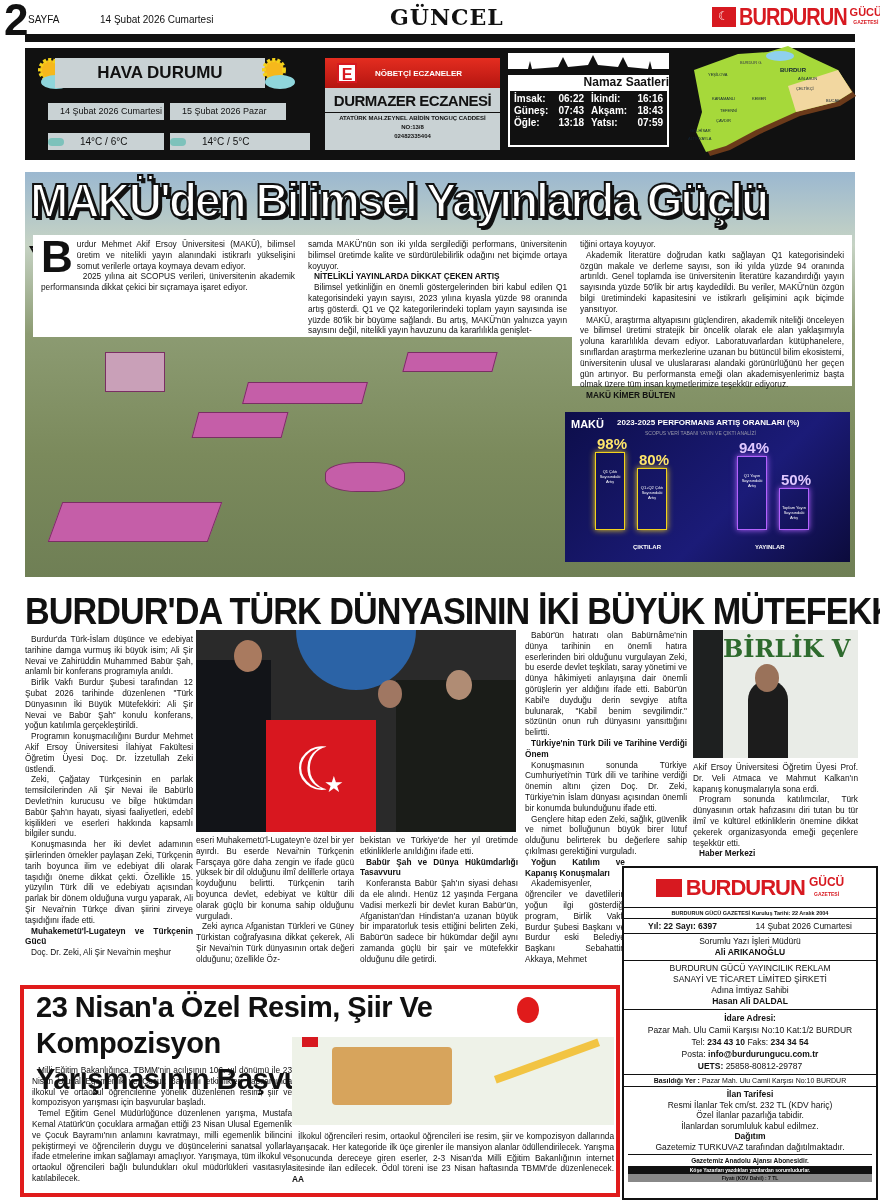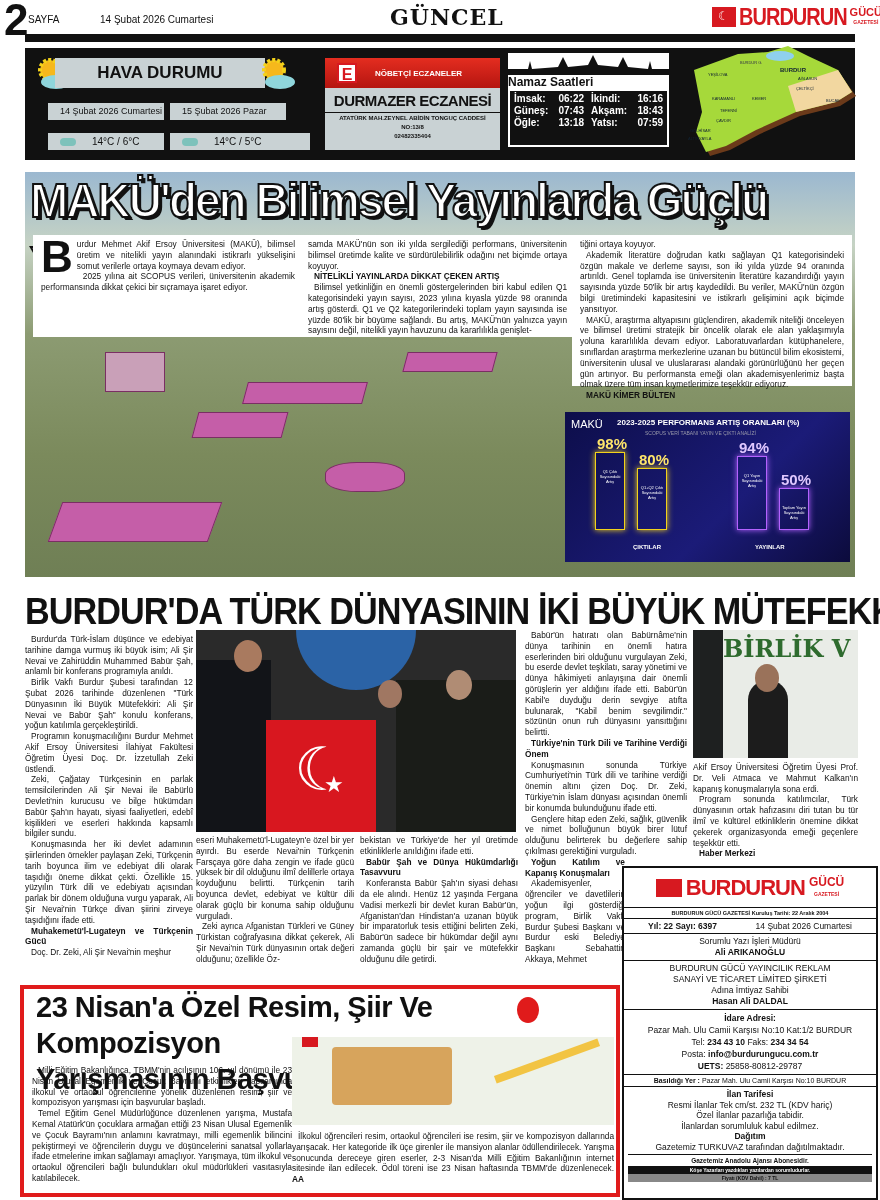--- a/index.html
+++ b/index.html
@@ -15,44 +15,44 @@
 .logo .flag:after{content:"☾";color:#fff;font-size:12px;position:absolute;left:6px;top:2px}
 .logo .t1{color:#d71920;font-weight:bold;font-size:20px;font-family:"Liberation Sans",sans-serif;letter-spacing:-1px;transform:scaleY(1.2)}
 .logo .t2{color:#d71920;font-weight:bold;font-size:11px;line-height:10px;text-align:center}
 .logo .t2 small{display:block;font-size:5px}
 .hbar{left:25px;top:34px;width:830px;height:8px;background:#111}
 
 .band{left:25px;top:48px;width:830px;height:112px;background:#111}
 .wx-title{left:55px;top:58px;width:210px;height:30px;background:#c9d2d4;text-align:center;font-weight:bold;font-size:17px;line-height:30px}
 .sun{width:40px;height:36px}
 .wx-date{height:17px;background:#c9d2d4;font-size:9px;line-height:17px;padding-left:12px}
-.wx-temp{height:17px;background:#c9d2d4;font-size:10px;line-height:17px;padding-left:12px;display:flex;gap:16px}
+.wx-temp{height:17px;background:#c9d2d4;font-size:10px;line-height:17px;padding-left:0;display:flex;gap:16px}
 .cloud{display:inline-block;width:16px;height:8px;border-radius:8px;background:#7dc2bb;margin-top:5px}
 .ecz{left:325px;top:58px;width:175px;height:92px;background:#c9d2d4}
 .ecz-top{height:30px;background:linear-gradient(#e42d20,#b51510);display:flex;align-items:center;color:#fff}
 .ecz-e{width:20px;height:20px;background:#fff;color:#d71920;font-weight:bold;text-align:center;line-height:20px;margin-left:12px;border:2px solid #d71920}
 .ecz-lbl{font-size:8px;font-weight:bold;margin-left:18px}
 .ecz-name{font-weight:bold;font-size:15px;text-align:center;margin-top:4px;letter-spacing:-0.5px}
 .ecz-addr{font-size:6px;font-weight:bold;text-align:center;line-height:9px;border-top:1px solid #111;margin-top:3px;padding-top:1px}
 .namaz{left:507px;top:52px;width:163px;height:96px;background:#fff;border:1px solid #111}
 .namaz-in{position:absolute;left:2px;top:38px;width:157px;height:54px;background:#111;color:#fff;font-weight:bold;font-size:10px;padding:2px 4px}
-.namaz-title{position:absolute;top:22px;left:0;width:100%;text-align:left;font-weight:bold;font-size:12px}
+.namaz-title{position:absolute;top:22px;left:0;width:100%;text-align:right;font-weight:bold;font-size:12px}
 .namaz-row{display:flex;justify-content:space-between;line-height:12px}
 .namaz-row span{display:inline-block}
 .map{left:680px;top:46px;width:180px;height:112px}
 
 .maku-hero{left:25px;top:172px;width:830px;height:405px;background:linear-gradient(#9bb8d0 0%,#c6d3c4 18%,#8c9b72 40%,#7b8a5c 70%,#6f7f55 100%);overflow:hidden}
 .maku-h1{left:30px;top:172px;width:830px;font-weight:bold;font-size:46px;color:#fff;letter-spacing:-2px;-webkit-text-stroke:2px #111;text-shadow:3px 3px 0 #111;transform:scaleY(1.05);font-family:"Liberation Sans",sans-serif;line-height:60px}
 .txt-box{background:#fff;padding:4px 8px;font-size:8.3px;line-height:10.8px;text-align:justify}
 .txt-box p{text-indent:6px}
 .dropcap{float:left;font-size:44px;line-height:36px;margin-right:4px;font-weight:bold}
 .bld{font-weight:bold}
 .building{position:absolute;background:#c55ea8;border:1px solid #7a2f63}
 .chart{left:565px;top:412px;width:285px;height:150px;background:linear-gradient(135deg,#0d0e4a,#1b1b78 60%,#0c0b3c);color:#fff}
-.chart-logo{position:absolute;left:6px;top:6px;font-weight:normal;font-size:11px}
+.chart-logo{position:absolute;left:6px;top:6px;font-weight:bold;font-size:11px}
 .chart-title{position:absolute;left:52px;top:6px;font-weight:bold;font-size:8px}
 .chart-sub{position:absolute;left:80px;top:18px;font-size:5px;color:#99a}
 .bar{position:absolute;bottom:32px;width:30px;border:1px solid;text-align:center;font-size:4px;padding-top:16px}
 .bar-val{position:absolute;top:-18px;left:-6px;width:44px;text-align:center;font-size:15px;font-weight:bold}
 .cat-lbl{position:absolute;bottom:12px;font-size:6px;font-weight:bold}
 
 .h2{left:25px;top:592px;width:835px;font-weight:bold;font-size:36px;letter-spacing:-1px;transform:scaleX(0.95);transform-origin:left;line-height:40px;white-space:nowrap;font-family:"Liberation Sans",sans-serif}
 .col{font-size:8.3px;line-height:10.8px;text-align:justify}
 .col p{text-indent:6px}
 .col .sub{font-weight:bold;text-indent:6px}

